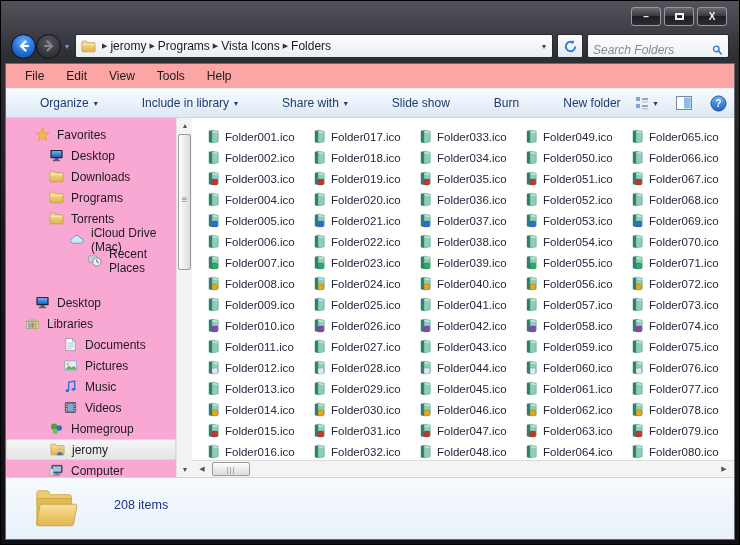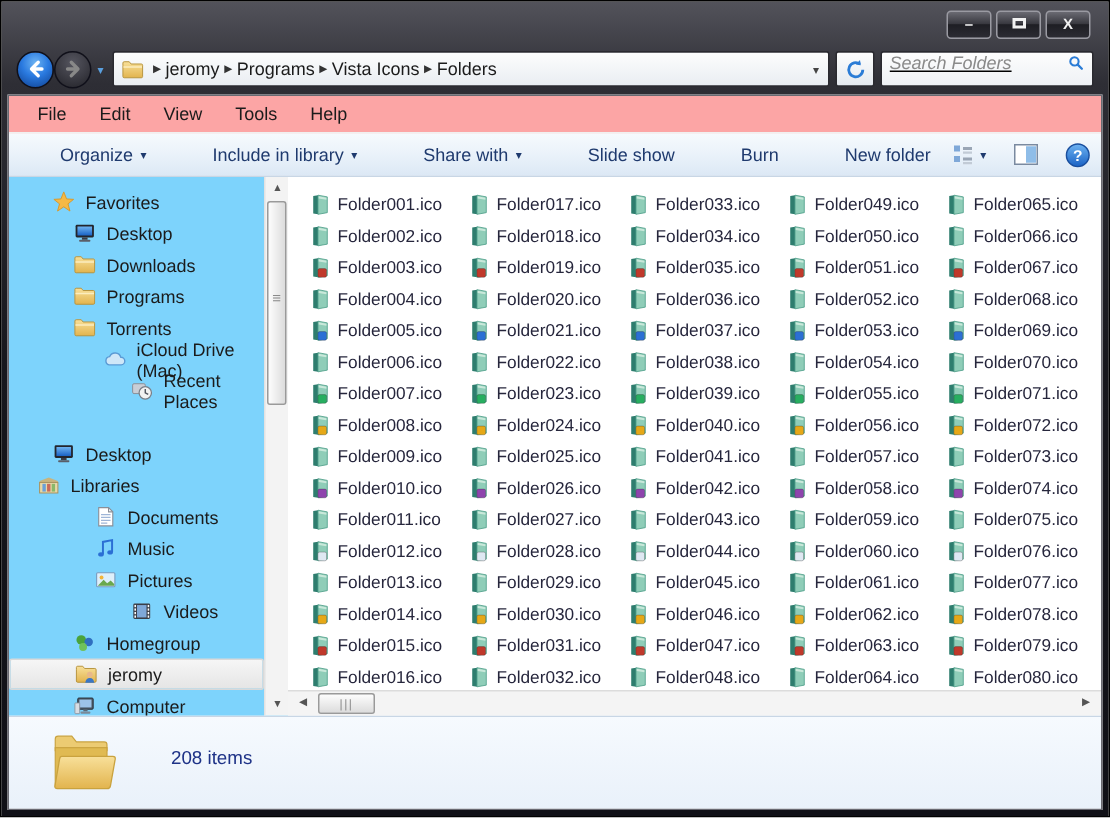--- a/index.html
+++ b/index.html
@@ -29,21 +29,21 @@
   .nav-caret { color:#5aa0e0; font-size:8px; margin:0 2px 0 0; }
   .breadcrumb-bar { flex:1 1 auto; height:24px; background:linear-gradient(180deg,#fdfdfd,#e9edf2);
     border:1px solid #2a2a30; border-radius:2px; display:flex; align-items:center;
     padding:0 4px; gap:2px; min-width:0; }
   .crumb-sep { font-size:7px; color:#333; padding:0 3px; }
   .crumb { font-size:12px; color:#1b1b1b; white-space:nowrap; }
   .crumb-caret { margin-left:auto; font-size:8px; color:#444; padding-right:2px; }
   .refresh-btn { width:26px; height:24px; background:linear-gradient(180deg,#fdfdfd,#e4e9ef);
     border:1px solid #2a2a30; border-radius:2px; display:flex; align-items:center; justify-content:center; flex:0 0 auto; }
   .search-box { width:142px; height:24px; background:linear-gradient(180deg,#fdfdfd,#eef1f5);
-    border:1px solid #2a2a30; border-radius:2px; display:flex; align-items:flex-start; padding:0 5px; flex:0 0 auto;text-decoration:underline; }
+    border:1px solid #2a2a30; border-radius:2px; display:flex; align-items:flex-end; padding:0 5px; flex:0 0 auto; }
   .search-box input { flex:1 1 auto; min-width:0; border:0; outline:0; background:transparent;
     font-family:"Liberation Sans",sans-serif; font-size:12px; color:#333; }
   .search-box input::placeholder { font-style:italic; color:#8a8a8a; }
 
   
   .client { position:absolute; top:62px; left:4px; right:4px; bottom:4px;
     background:#fff; border:1px solid #6a6a72; display:flex; flex-direction:column; }
 
   .menubar { height:25px; background:#fca5a5; display:flex; align-items:center;
     padding-left:10px; gap:4px; border-bottom:1px solid #f0f0f0; }
@@ -53,21 +53,21 @@
     border-bottom:1px solid #c8d6e5; display:flex; align-items:center; padding:0 10px 0 24px; }
   .tb-left { display:flex; gap:24px; align-items:center; }
   .tb-item { font-size:12px; color:#1f3a6e; padding:4px 10px; display:flex; align-items:center; gap:5px; white-space:nowrap; }
   .tb-caret { font-size:8px; color:#1f3a6e; }
   .tb-right { margin-left:auto; display:flex; align-items:center; gap:10px; }
   .tb-iconbtn { display:flex; align-items:center; gap:4px; padding:3px 4px; }
 
   
   .content { flex:1 1 auto; display:flex; min-height:0; position:relative; }
 
-  .sidebar { width:186px; flex:0 0 auto; position:relative; background:#7dd3fc; }
+  .sidebar { width:186px; flex:0 0 auto; position:relative; background:#f9a8d4; }
   .tree { position:absolute; top:6px; left:0; right:16px; bottom:0; overflow:hidden; }
   .tree-row { height:21px; display:flex; align-items:center; gap:6px; font-size:12px; color:#1b1b1b;
     padding-right:4px; }
   .tree-row.selected { background:linear-gradient(180deg,#f6f6f6,#e5e5e5); border:1px solid #d9d9d9;
     border-radius:2px; }
   .tree-gap { height:21px; }
   .tree-icon { width:17px; height:16px; display:flex; align-items:center; justify-content:center; flex:0 0 auto; }
 
   .v-scrollbar { position:absolute; top:0; right:0; width:16px; bottom:0;
     background:#f3f3f3; border-left:1px solid #e2e2e2; }
@@ -331,38 +331,38 @@
                   <path d="M3 1.5 h7 l3 3 V14.5 H3 Z" fill="#fff" stroke="#8a8f98" stroke-width="0.8"></path>
                   <path d="M10 1.5 V4.5 H13" fill="none" stroke="#8a8f98" stroke-width="0.8"></path>
                   <path d="M4.6 6.5 h6.8 M4.6 8.5 h6.8 M4.6 10.5 h6.8 M4.6 12.5 h4.5" stroke="#9fb6d8" stroke-width="0.9"></path>
                 </svg>
               </span>
               <span>Documents</span>
             </div>
             <div class="tree-row" style="padding-left: 56px;">
               <span class="tree-icon">
                 <svg width="15" height="15" viewBox="0 0 16 16">
+                  <rect x="1.5" y="3" width="13" height="10" rx="0.8" fill="#dfeffa" stroke="#7a9cbf" stroke-width="0.8"></rect>
+                  <circle cx="5" cy="6.4" r="1.4" fill="#f2b53a"></circle>
+                  <path d="M2.5 12 L6.5 8 L9 10.5 L11.5 8.5 L14 11 V12.3 H2.5 Z" fill="#6aa84f"></path>
+                </svg>
+              </span>
+              <span>Pictures</span>
+            </div>
+            <div class="tree-row" style="padding-left: 56px;">
+              <span class="tree-icon">
+                <svg width="15" height="15" viewBox="0 0 16 16">
                   <path d="M6 12.2 V3.5 L12.5 2.2 V10.8" stroke="#2b6fd4" stroke-width="1.4" fill="none"></path>
                   <ellipse cx="4.6" cy="12.4" rx="2" ry="1.5" fill="#2b6fd4"></ellipse>
                   <ellipse cx="11.1" cy="11" rx="2" ry="1.5" fill="#2b6fd4"></ellipse>
                 </svg>
               </span>
               <span>Music</span>
             </div>
             <div class="tree-row" style="padding-left: 56px;">
-              <span class="tree-icon">
-                <svg width="15" height="15" viewBox="0 0 16 16">
-                  <rect x="1.5" y="3" width="13" height="10" rx="0.8" fill="#dfeffa" stroke="#7a9cbf" stroke-width="0.8"></rect>
-                  <circle cx="5" cy="6.4" r="1.4" fill="#f2b53a"></circle>
-                  <path d="M2.5 12 L6.5 8 L9 10.5 L11.5 8.5 L14 11 V12.3 H2.5 Z" fill="#6aa84f"></path>
-                </svg>
-              </span>
-              <span>Pictures</span>
-            </div>
-            <div class="tree-row" style="padding-left: 80px;">
               <span class="tree-icon">
                 <svg width="15" height="15" viewBox="0 0 16 16">
                   <rect x="2" y="2.5" width="12" height="11" rx="1" fill="#3a3d46"></rect>
                   <rect x="4.6" y="3.6" width="6.8" height="8.8" fill="#7fa8d8"></rect>
                   <rect x="2.8" y="3.5" width="1.1" height="1.6" fill="#fff"></rect>
                   <rect x="2.8" y="6" width="1.1" height="1.6" fill="#fff"></rect>
                   <rect x="2.8" y="8.5" width="1.1" height="1.6" fill="#fff"></rect>
                   <rect x="2.8" y="11" width="1.1" height="1.6" fill="#fff"></rect>
                   <rect x="12.2" y="3.5" width="1.1" height="1.6" fill="#fff"></rect>
                   <rect x="12.2" y="6" width="1.1" height="1.6" fill="#fff"></rect>

